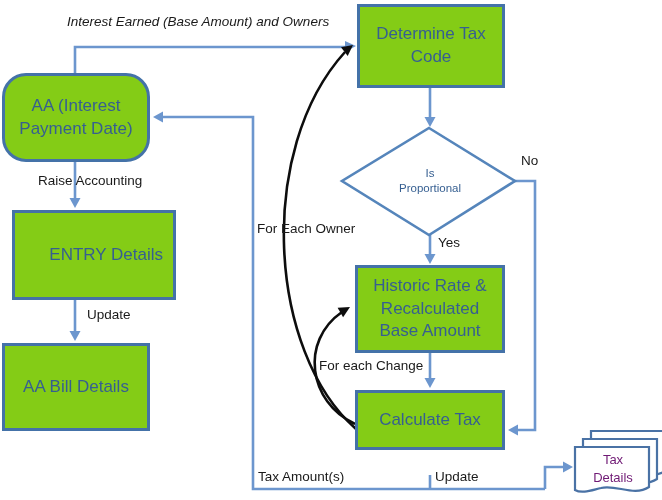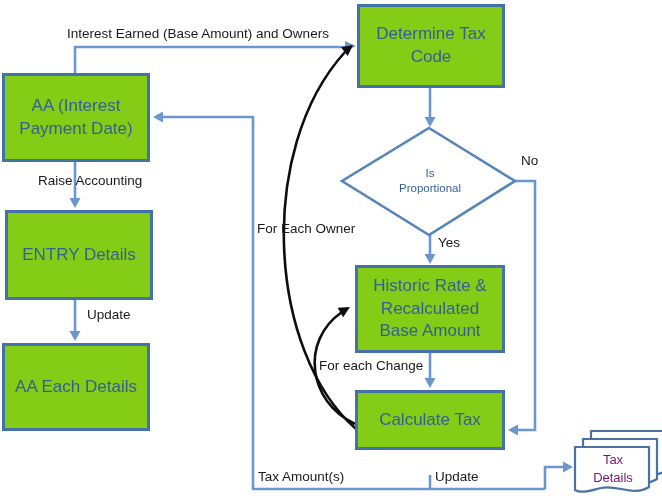--- a/index.html
+++ b/index.html
@@ -23,35 +23,35 @@
     background: #84cc16;
     color: #365f91;
     font-size: 17px;
     line-height: 1.35;
     display: flex;
     align-items: center;
     justify-content: center;
     text-align: center;
   }
   .node .inner { width: 100%; padding: 0 10px; }
-  #node-aa            { left: 2px;   top: 73px;  width: 148px; height: 89px; }
-  #node-entry         { left: 5px;   top: 210px; width: 148px; height: 90px; }
+  #node-aa            { left: 2px;   top: 73px;  width: 148px; height: 89px; border-radius: 24px; }
+  #node-entry         { left: 12px;   top: 210px; width: 164px; height: 90px; text-align: right; }
   #node-aabill        { left: 2px;   top: 343px; width: 148px; height: 88px; }
   #node-dtc           { left: 357px; top: 4px;   width: 148px; height: 84px; }
   #node-historic      { left: 355px; top: 265px; width: 150px; height: 88px; }
   #node-calc          { left: 355px; top: 390px; width: 150px; height: 60px; }
 
   .edge-label {
     position: absolute;
     color: #1a1a1a;
     font-size: 13.5px;
     white-space: nowrap;
     line-height: 1.2;
   }
-  #lbl-interest  { left: 67px;  top: 26px;  }
+  #lbl-interest  { left: 67px;  top: 14px; font-style: italic;  }
   #lbl-raise     { left: 38px;  top: 173px; }
   #lbl-update-l  { left: 87px;  top: 307px; }
   #lbl-no        { left: 521px; top: 153px; }
   #lbl-yes       { left: 438px; top: 235px; }
   #lbl-owner     { left: 257px; top: 221px; }
   #lbl-change    { left: 319px; top: 358px; }
   #lbl-taxamt    { left: 258px; top: 469px; }
   #lbl-update-b  { left: 435px; top: 469px; }
 
   #diamond-label {
@@ -121,21 +121,21 @@
     </g>
   </svg>
 
   <div class="node" id="node-aa">
     <div class="inner">AA (Interest Payment Date)</div>
   </div>
   <div class="node" id="node-entry">
     <div class="inner">ENTRY Details</div>
   </div>
   <div class="node" id="node-aabill">
-    <div class="inner">AA Each Details</div>
+    <div class="inner">AA Bill Details</div>
   </div>
   <div class="node" id="node-dtc">
     <div class="inner">Determine Tax Code</div>
   </div>
   <div class="node" id="node-historic">
     <div class="inner">Historic Rate &amp; Recalculated Base Amount</div>
   </div>
   <div class="node" id="node-calc">
     <div class="inner">Calculate Tax</div>
   </div>

